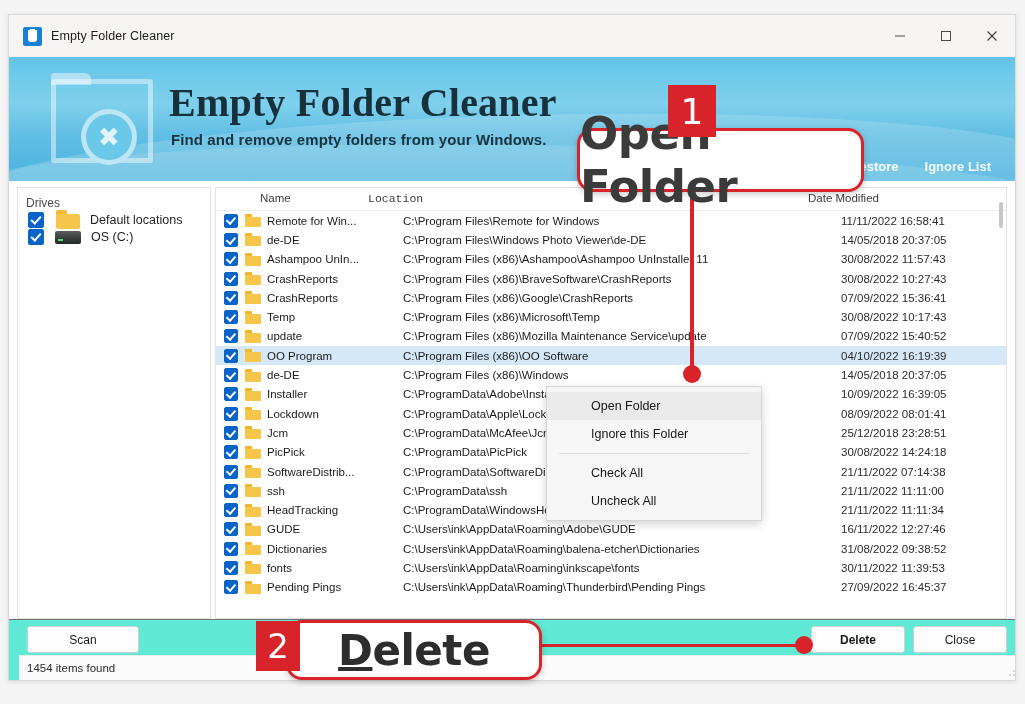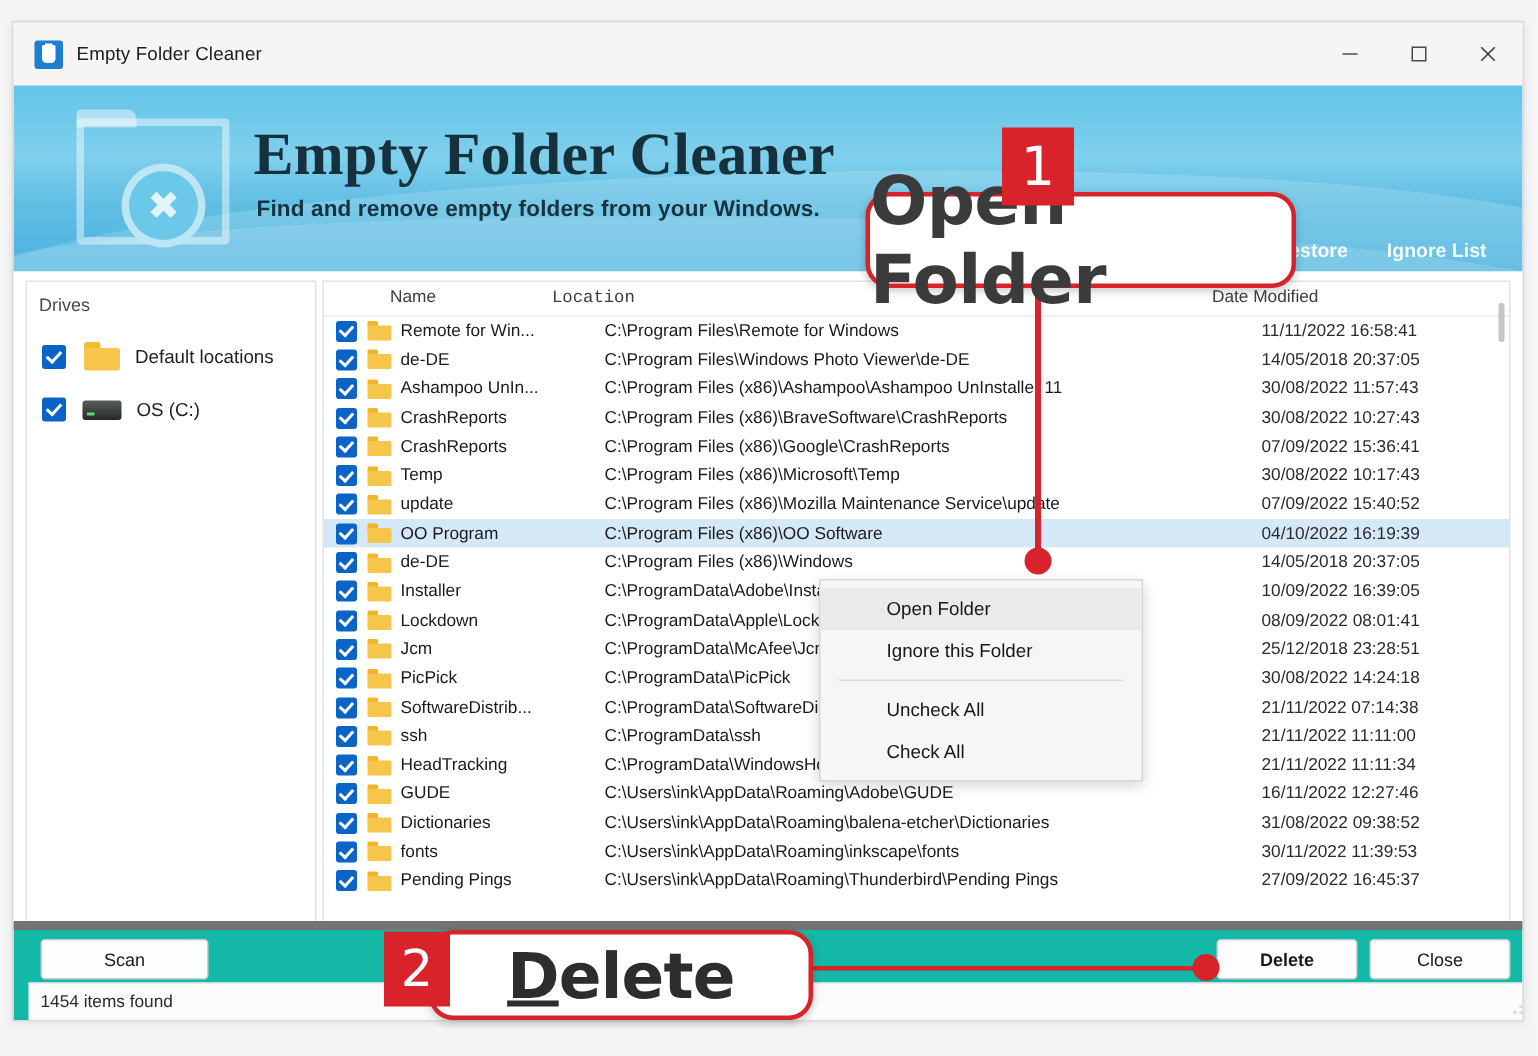--- a/index.html
+++ b/index.html
@@ -94,21 +94,21 @@
 
   
   .content{
     position:absolute;left:0;top:166px;width:100%;bottom:0;background:#ffffff;
   }
   .drives{
     position:absolute;left:8px;top:6px;width:192px;height:430px;
     background:#ffffff;border:1px solid #e2e2e2;
   }
   .drives-h{font-size:12px;color:#4a4a4a;padding:8px 0 0 8px;}
-  .drive-row{display:flex;align-items:center;padding:0 0 0 10px;margin-top:18px;}
+  .drive-row{display:flex;align-items:center;padding:0 0 0 10px;}
   .cbx{
     width:14px;height:14px;flex:0 0 auto;background:#0a64c8;border-radius:2px;
     position:relative;border:1px solid #0a64c8;
   }
   .cbx:after{
     content:"";position:absolute;left:4px;top:1px;width:4px;height:8px;
     border:solid #ffffff;border-width:0 2px 2px 0;transform:rotate(42deg);
   }
   .ico-folder{
     width:24px;height:19px;margin-left:12px;flex:0 0 auto;position:relative;
@@ -163,22 +163,22 @@
   }
   .ctxitem{
     height:28px;display:flex;align-items:center;padding-left:44px;
     font-size:12.5px;color:#171717;cursor:default;
   }
   .ctxitem.hl{background:#eaeaea;}
   .ctxsep{height:1px;background:#dcdcdc;margin:5px 12px;}
 
   
   .footer{
-    position:absolute;left:0;right:0;bottom:0;height:60px;background:#14b8a6;
-    border-top:6px solid #737373;
+    position:absolute;left:0;right:0;bottom:0;height:60px;background:#5eead4;
+    border-top:1px solid #737373;
   }
   .fbtn{
     position:absolute;height:25px;border:1px solid #cfcfcf;background:#fdfdfd;
     border-radius:3px;font-size:12px;color:#1a1a1a;
     display:flex;align-items:center;justify-content:center;cursor:pointer;
   }
   .b-scan{left:18px;top:6px;width:110px;}
   .b-del{right:110px;top:6px;width:92px;font-weight:700;}
   .b-close{right:8px;top:6px;width:92px;}
   .status{
@@ -509,22 +509,22 @@
             <i style="right:8px;bottom:0"></i>
           <i style="right:4px;bottom:4px"></i>
         </span>
       </div>
     </div>
 
     <div class="ctxmenu" id="ctxmenu">
         <div class="ctxitem hl">Open Folder</div>
         <div class="ctxitem">Ignore this Folder</div>
         <div class="ctxsep"></div>
+        <div class="ctxitem">Check All</div>
         <div class="ctxitem">Uncheck All</div>
-        <div class="ctxitem">Check All</div>
       </div>
 
   </div>
 
   <div class="leader" style="left:690px;top:184px;width:4px;height:190px;"></div>
   <div class="dot" style="left:683px;top:365px;"></div>
 
   <div class="callout c-open">
     <span class="txt">Open Folder</span>
   </div>

